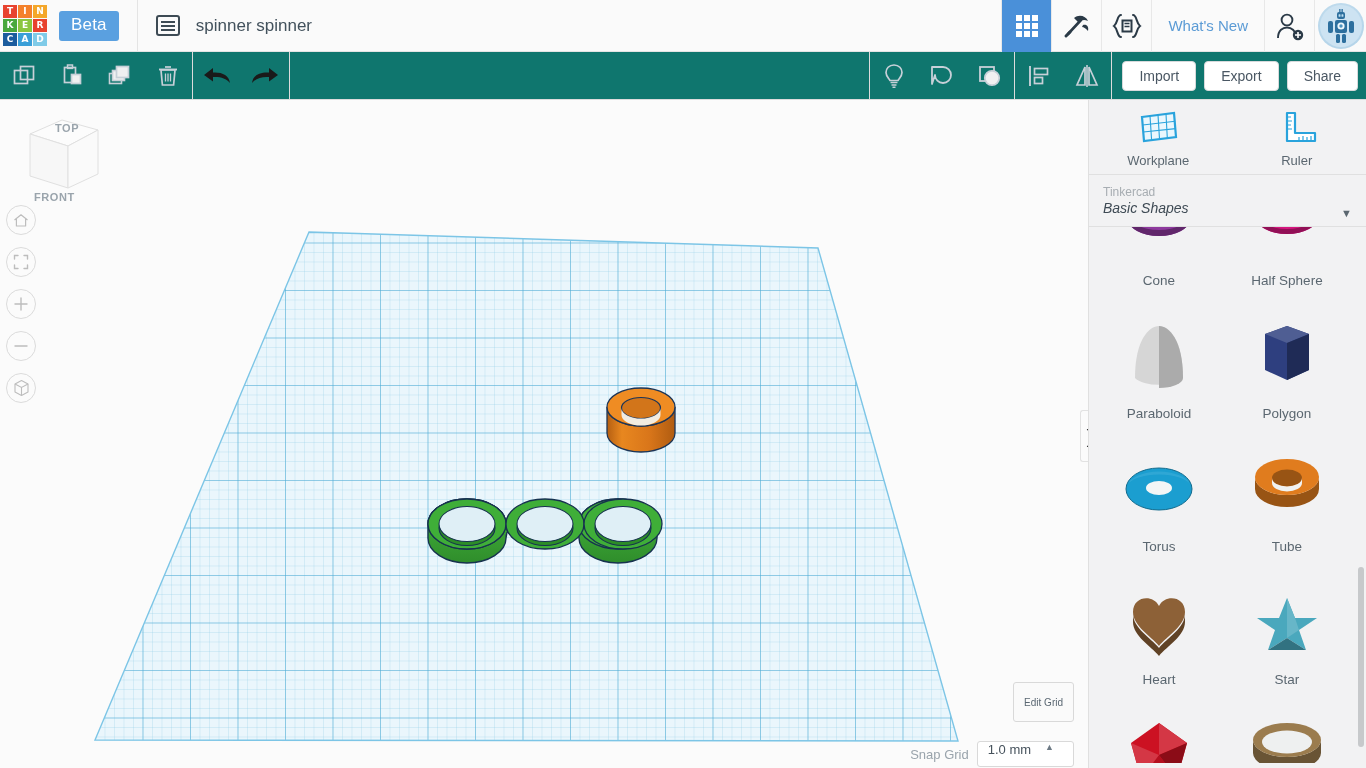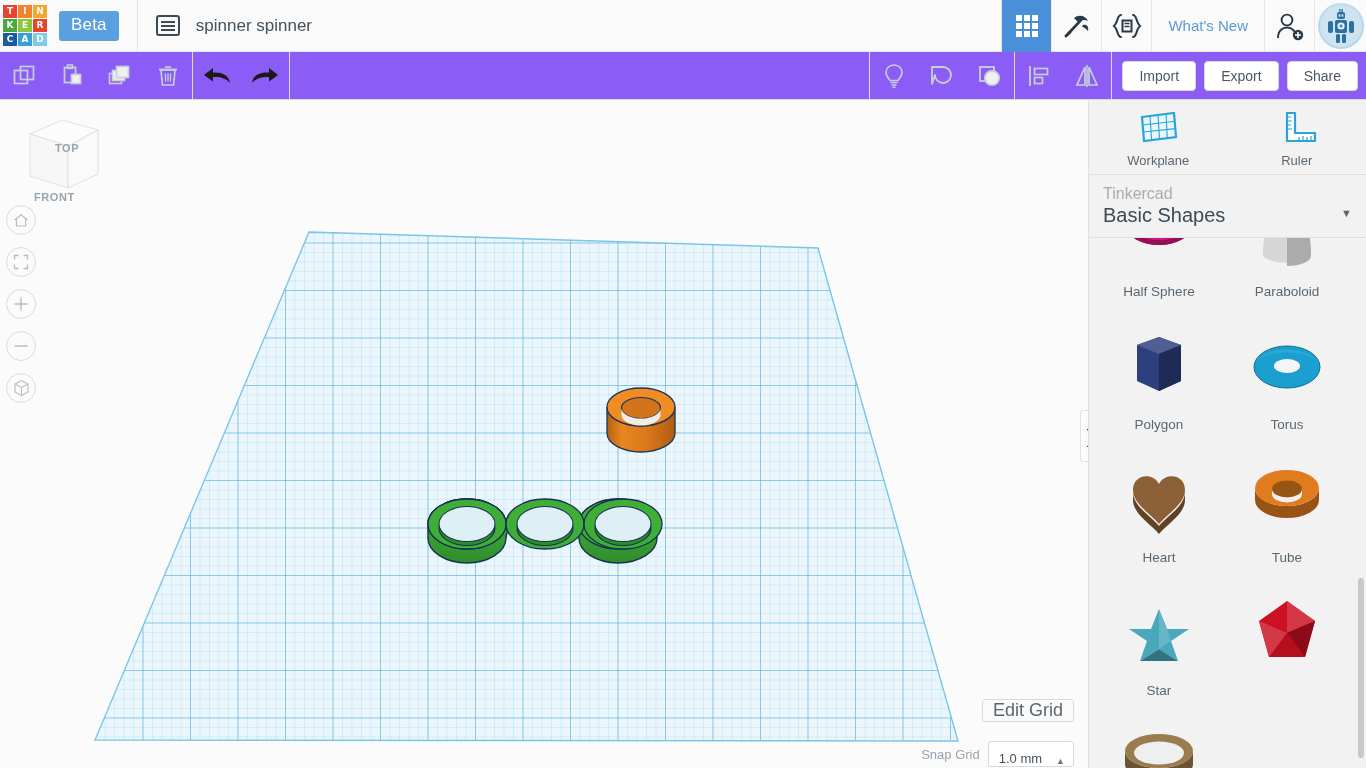--- a/index.html
+++ b/index.html
@@ -59,21 +59,21 @@
   .avatar {
     width: 46px; height: 46px; border-radius: 50%;
     background: radial-gradient(circle at 48% 42%, #cfe4f2 0%, #bcd9ec 55%, #a8cde5 100%);
     display: flex; align-items: center; justify-content: center;
     overflow: hidden;
   }
 
   
   .toolbar {
     position: absolute; left: 0; top: 52px; width: 1366px; height: 48px;
-    background: #8b5cf6; border-bottom: 1px solid #dcdcdc;
+    background: #0f766e; border-bottom: 1px solid #dcdcdc;
     display: flex; align-items: center;
   }
   .tb-grp { display: flex; align-items: center; height: 48px; }
   .tb-btn {
     width: 48px; height: 48px; display: flex; align-items: center; justify-content: center;
   }
   .tb-sep { width: 1px; height: 48px; background: #dcdcdc; }
   .tb-right { margin-left: auto; display: flex; align-items: center; height: 48px; }
   .pill {
     height: 30px; padding: 0 16px; background: #fff; border: 1px solid #d7d9db;
@@ -94,33 +94,33 @@
   .navbtns { position: absolute; left: 6px; top: 105px; }
   .navbtn {
     width: 30px; height: 30px; border-radius: 50%; border: 1px solid #dbdbdb;
     display: flex; align-items: center; justify-content: center; margin-bottom: 12px;
     background: transparent;
   }
   .plane-wrap { position: absolute; left: 0; top: 0; width: 1088px; height: 668px; }
 
   .edit-grid {
     position: absolute; right: 14px; bottom: 46px;
-    height: 23px; padding: 0 10px; background: #fafafa;
+    height: 40px; padding: 0 10px; background: #fafafa;
     border: 1px solid #d9d9d9; border-radius: 3px;
-    display: flex; align-items: center; font-size: 18px; color: #5a6772;
+    display: flex; align-items: center; font-size: 10px; color: #5a6772;
   }
   .snaprow {
     position: absolute; right: 14px; bottom: 1px;
     display: flex; align-items: center; gap: 8px;
   }
   .snaplabel { font-size: 13px; color: #9aa4ac; }
   .snapval {
-    height: 26px; padding: 0 8px 0 10px; background: #fff;
+    height: 26px; padding: 0 19px 0 10px; background: #fff;
     border: 1px solid #d9d9d9; border-radius: 3px;
-    display: flex; align-items: flex-end; gap: 14px;
+    display: flex; align-items: flex-start; gap: 14px;
     font-size: 13px; color: #46525c;
   }
 
   
   .collapse {
     position: absolute; left: 1080px; top: 410px; width: 22px; height: 52px;
     background: #fbfbfb; border: 1px solid #e2e2e2; border-right: none;
     border-radius: 3px 0 0 3px;
     display: flex; align-items: center; justify-content: center;
     font-size: 18px; color: #222; font-family: "DejaVu Sans", sans-serif;
@@ -134,22 +134,22 @@
   .panel-tools {
     height: 75px; display: flex; background: #f2f2f3;
     border-bottom: 1px solid #e0e0e0;
   }
   .ptool {
     flex: 1; display: flex; flex-direction: column; align-items: center;
     justify-content: center; gap: 6px;
   }
   .ptool-label { font-size: 13px; color: #5b6770; }
   .panel-head { padding: 10px 14px 10px 14px; position: relative; }
-  .ph-sub { font-size: 16px; color: #a7adb2; margin-bottom: 1px; }
-  .ph-title { font-size: 20px; color: #3e4a54; }
+  .ph-sub { font-size: 12px; color: #a7adb2; margin-bottom: 1px; }
+  .ph-title { font-size: 14px; color: #3e4a54; font-style: italic; }
   .ph-caret {
     position: absolute; right: 14px; top: 32px;
     font-size: 11px; color: #5b6770;
   }
   .panel-sep { height: 1px; background: #e0e0e0; }
 
   .shapes {
     position: relative; height: 536px; overflow: hidden;
     padding: 0 6px;
   }
@@ -433,21 +433,21 @@
         <ellipse cx="623" cy="424" rx="28" ry="17.5" fill="#dfeff6" stroke="#17324f" stroke-width="1.1"></ellipse>
       </g>
     </svg>
 
     <div class="viewcube">
       <svg width="82" height="86" viewBox="0 0 82 86">
         <polygon points="8,22 40,8 76,18 46,34" fill="#fcfcfc" stroke="#e0e0e0" stroke-width="1"></polygon>
         <polygon points="8,22 46,34 46,76 8,64" fill="#f7f7f7" stroke="#e0e0e0" stroke-width="1"></polygon>
         <polygon points="46,34 76,18 76,62 46,76" fill="#fafafa" stroke="#e0e0e0" stroke-width="1"></polygon>
       </svg>
-      <span class="vc-txt" style="left:33px;top:30px;text-align:center;">TOP</span>
+      <span class="vc-txt" style="left:33px;top:10px;text-align:center;">TOP</span>
       <span class="vc-txt" style="left:12px;top:79px;">FRONT</span>
     </div>
 
     <div class="navbtns">
       <div class="navbtn">
         <svg width="16" height="15" viewBox="0 0 16 15">
           <path d="M1.5 7 L8 1.8 L14.5 7 M3.4 6 v7 h9.2 v-7" stroke="#bdbdbd" stroke-width="1.2" fill="none" stroke-linejoin="round"></path>
         </svg>
       </div>
       <div class="navbtn">
@@ -515,20 +515,29 @@
       <div class="ph-title">Basic Shapes</div>
       <div class="ph-caret">▼</div>
     </div>
     <div class="panel-sep"></div>
 
     <div class="shapes">
       <div class="shape-grid" id="shapeGrid">
           <div class="shape-cell">
             <div class="shape-art">
               <svg width="96" height="90" viewBox="0 0 96 90">
+                <ellipse cx="48" cy="40" rx="31" ry="17" fill="#8e3a9e"></ellipse>
+              <path d="M17 40 a31 17 0 0 0 62 0 l0 -6 a31 17 0 0 1 -62 0 Z" fill="#61276b"></path>
+              </svg>
+            </div>
+            <div class="shape-label">Cone</div>
+          </div>
+          <div class="shape-cell">
+            <div class="shape-art">
+              <svg width="96" height="90" viewBox="0 0 96 90">
                 <ellipse cx="48" cy="38" rx="31" ry="17" fill="#d6177f"></ellipse>
               <path d="M17 38 a31 17 0 0 0 62 0 l0 -5 a31 17 0 0 1 -62 0 Z" fill="#921056"></path>
               </svg>
             </div>
             <div class="shape-label">Half Sphere</div>
           </div>
           <div class="shape-cell">
             <div class="shape-art">
               <svg width="96" height="90" viewBox="0 0 96 90">
                 <path d="M24 66 C24 28, 38 14, 48 14 C58 14, 72 28, 72 66 A26 11 0 0 1 24 66 Z" fill="#d6d6d6"></path>
@@ -554,36 +563,36 @@
               <ellipse cx="48" cy="44" rx="33" ry="21" fill="none" stroke="#126b8d" stroke-width="1"></ellipse>
               <ellipse cx="48" cy="43" rx="13" ry="7" fill="#f3f6f6"></ellipse>
               <path d="M16 40 a33 18 0 0 1 64 0 a33 14 0 0 0 -64 0 Z" fill="#3faed8" opacity=".55"></path>
               </svg>
             </div>
             <div class="shape-label">Torus</div>
           </div>
           <div class="shape-cell">
             <div class="shape-art">
               <svg width="96" height="90" viewBox="0 0 96 90">
-                <path d="M48 28 C42 16, 22 18, 22 34 C22 48, 40 58, 48 68 C56 58, 74 48, 74 34 C74 18, 54 16, 48 28 Z" fill="#8d6137"></path>
-              <path d="M22 36 C22 50, 40 60, 48 70 C56 60, 74 50, 74 36 L74 44 C74 58, 56 68, 48 78 C40 68, 22 58, 22 44 Z" fill="#604225"></path>
-              </svg>
-            </div>
-            <div class="shape-label">Heart</div>
-          </div>
-          <div class="shape-cell">
-            <div class="shape-art">
-              <svg width="96" height="90" viewBox="0 0 96 90">
                 <path d="M16 44 a32 18 0 0 0 64 0 l0 -12 a32 18 0 0 1 -64 0 Z" fill="#985414"></path>
               <ellipse cx="48" cy="32" rx="32" ry="18" fill="#e07c1e"></ellipse>
               <ellipse cx="48" cy="33" rx="15" ry="8.5" fill="#985414"></ellipse>
               <path d="M33 33 a15 8.5 0 0 0 30 0 l0 5 a15 8.5 0 0 1 -30 0 Z" fill="#f0f2f2"></path>
               </svg>
             </div>
             <div class="shape-label">Tube</div>
+          </div>
+          <div class="shape-cell">
+            <div class="shape-art">
+              <svg width="96" height="90" viewBox="0 0 96 90">
+                <path d="M48 28 C42 16, 22 18, 22 34 C22 48, 40 58, 48 68 C56 58, 74 48, 74 34 C74 18, 54 16, 48 28 Z" fill="#8d6137"></path>
+              <path d="M22 36 C22 50, 40 60, 48 70 C56 60, 74 50, 74 36 L74 44 C74 58, 56 68, 48 78 C40 68, 22 58, 22 44 Z" fill="#604225"></path>
+              </svg>
+            </div>
+            <div class="shape-label">Heart</div>
           </div>
           <div class="shape-cell">
             <div class="shape-art">
               <svg width="96" height="90" viewBox="0 0 96 90">
                 <polygon points="48,20 56,40 78,40 60,52 67,72 48,60 29,72 36,52 18,40 40,40" fill="#4aa8bd"></polygon>
               <polygon points="48,20 56,40 60,52 48,60" fill="#67b6c8"></polygon>
               <polygon points="48,60 67,72 29,72" fill="#327281"></polygon>
               </svg>
             </div>
             <div class="shape-label">Star</div>

